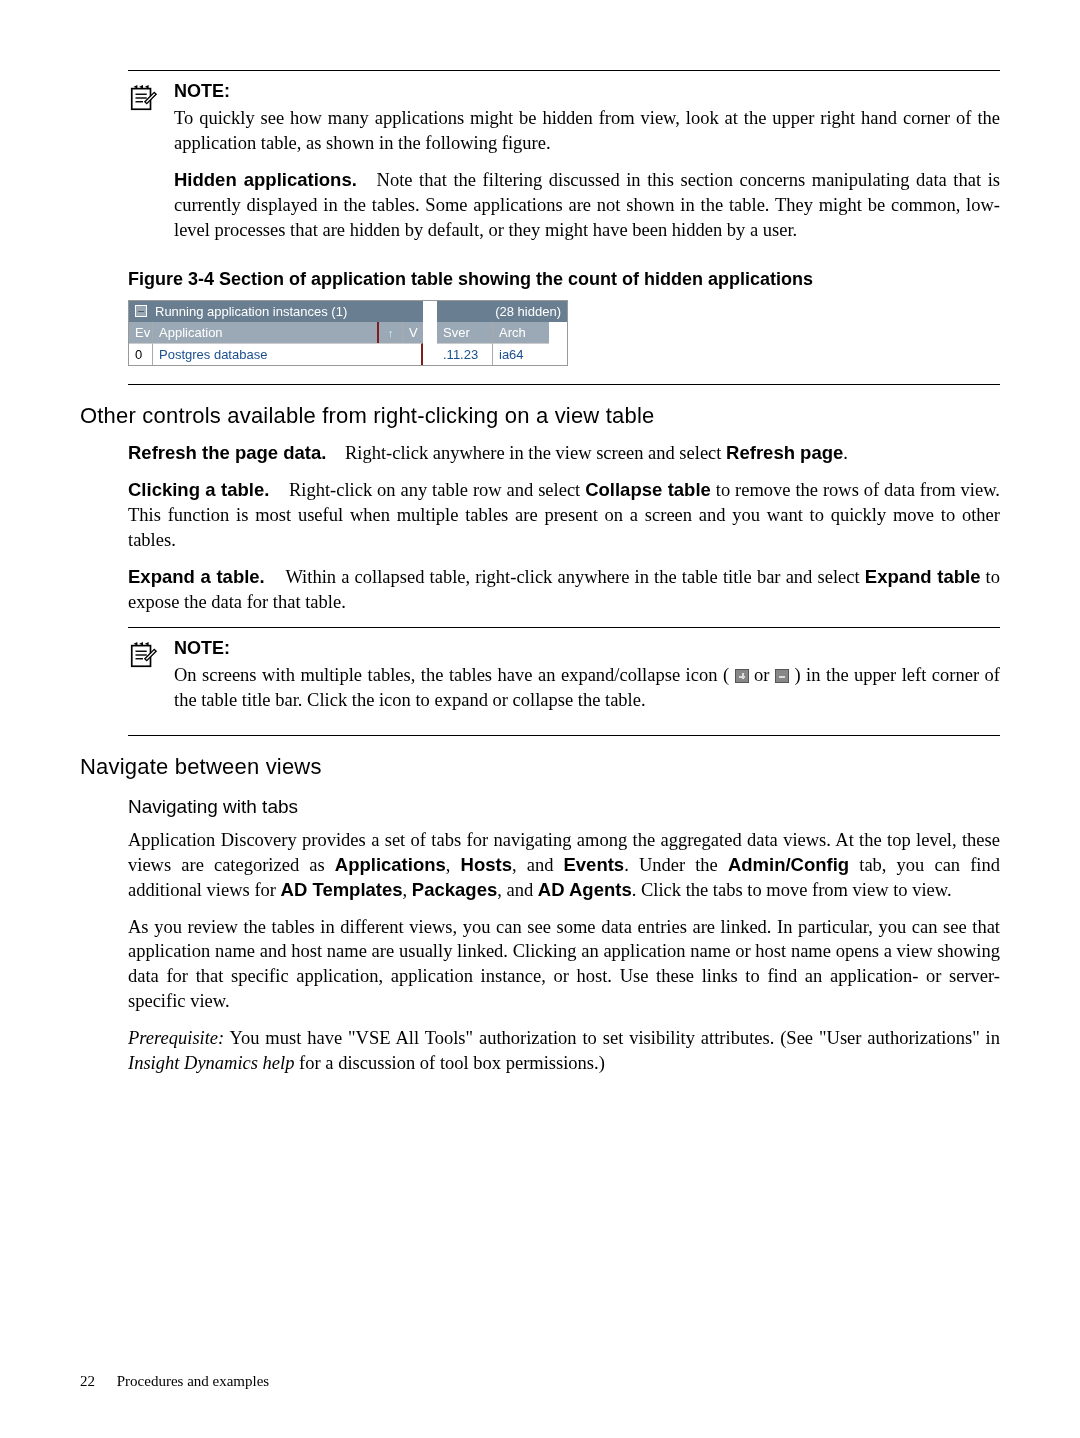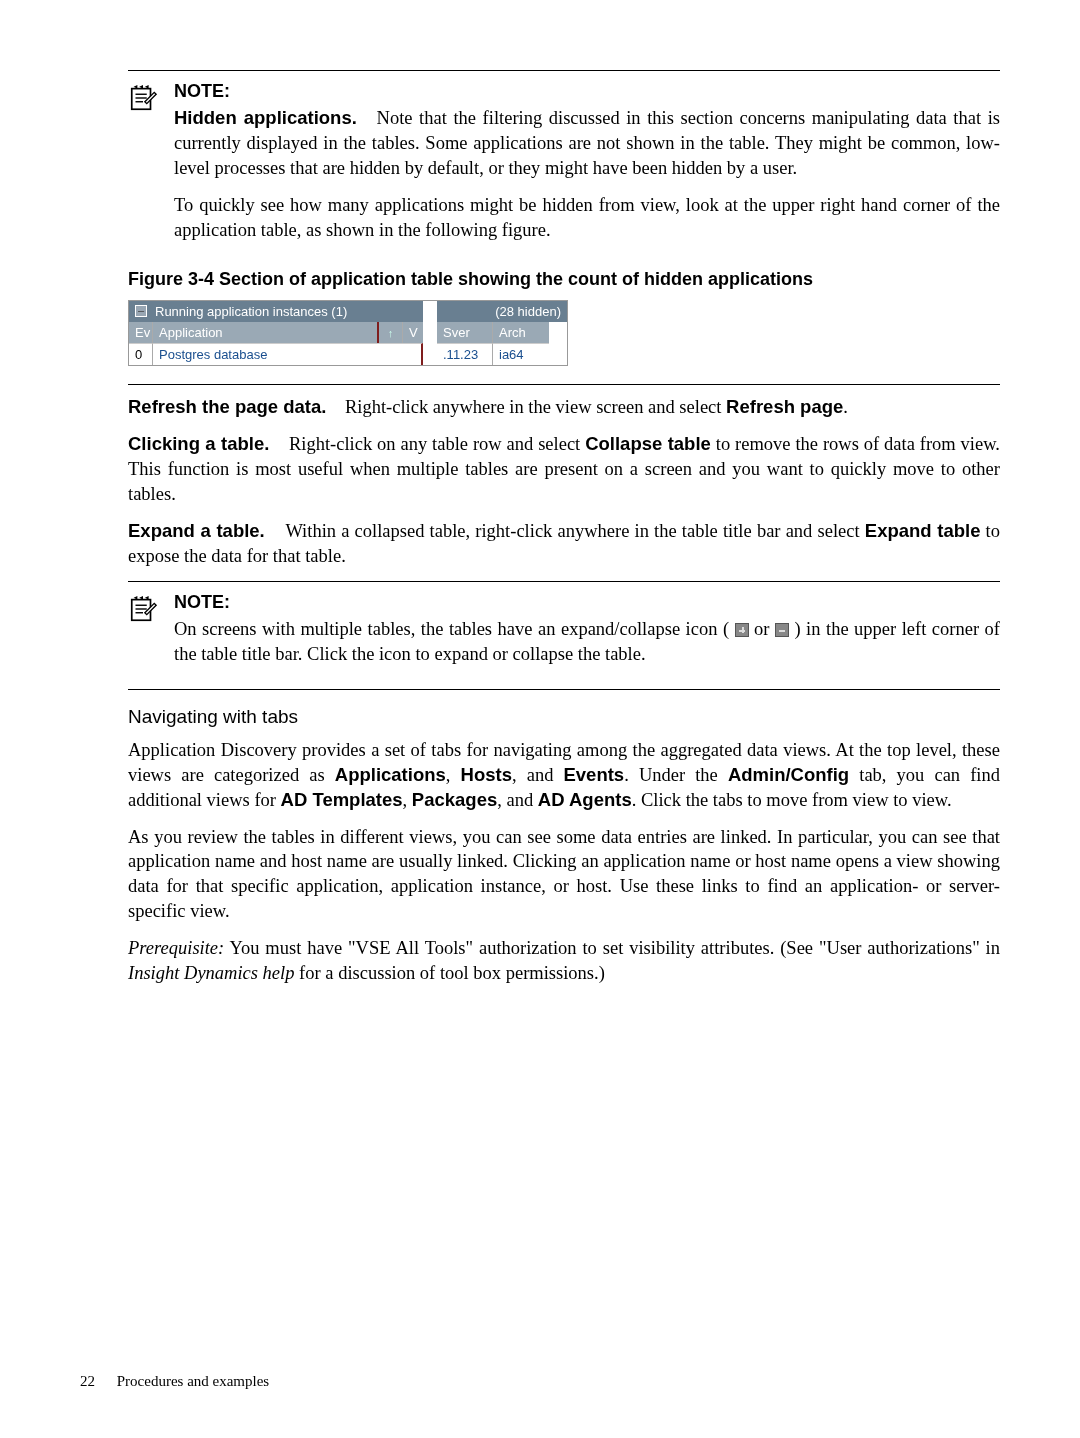--- a/index.html
+++ b/index.html
@@ -163,24 +163,24 @@
       <line x1="8" y1="12" x2="20" y2="12" stroke="#000" stroke-width="1.5"></line>
       <line x1="8" y1="16" x2="20" y2="16" stroke="#000" stroke-width="1.5"></line>
       <line x1="8" y1="20" x2="16" y2="20" stroke="#000" stroke-width="1.5"></line>
       <path d="M6 4 L10 2 L10 6 Z" fill="#000"></path>
       <path d="M12 4 L16 2 L16 6 Z" fill="#000"></path>
       <path d="M18 4 L22 2 L22 6 Z" fill="#000"></path>
       <path d="M20 22 L30 12 L28 10 L18 20 Z" fill="#fff" stroke="#000" stroke-width="1.5"></path>
     </svg>
     <div class="note-content">
       <div class="note-label">NOTE:</div>
+      <p class="body-text">To quickly see how many applications might be hidden from view, look at the upper right hand corner of the application table, as shown in the following figure.</p>
       <p class="body-text">
         <span class="lead-bold">Hidden applications.</span>&nbsp;&nbsp;&nbsp;<span>Note that the filtering discussed in this section concerns manipulating data that is currently displayed in the tables. Some applications are not shown in the table. They might be common, low-level processes that are hidden by default, or they might have been hidden by a user.</span>
       </p>
-      <p class="body-text">To quickly see how many applications might be hidden from view, look at the upper right hand corner of the application table, as shown in the following figure.</p>
     </div>
   </div>
 
   <div class="fig-caption">Figure 3-4 Section of application table showing the count of hidden applications</div>
 
   <div class="app-table">
     <div class="app-table-row">
       <div class="tbl-left app-table-h1">
         <span class="minus-box">–</span>
         <span>Running application instances (1)</span>
@@ -209,20 +209,21 @@
       <div class="gap-col"></div>
       <div class="tbl-right" style="display:flex">
         <div class="app-table-cell col-sver link-blue">.11.23</div>
         <div class="app-table-cell col-arch link-blue">ia64</div>
       </div>
     </div>
   </div>
 
   <hr class="hr-line hr-container">
 
+  <div class="h3">Other controls available from right-clicking on a view table</div>
 
   <p class="body-text indented">
     <span class="lead-bold">Refresh the page data.</span>&nbsp;&nbsp;&nbsp;&nbsp;<span>Right-click anywhere in the view screen and select </span><span class="lead-bold">Refresh page</span><span>.</span>
   </p>
 
   <p class="body-text indented">
     <span class="lead-bold">Clicking a table.</span>&nbsp;&nbsp;&nbsp;&nbsp;<span>Right-click on any table row and select </span><span class="lead-bold">Collapse table</span><span> to remove the rows of data from view. This function is most useful when multiple tables are present on a screen and you want to quickly move to other tables.</span>
   </p>
 
   <p class="body-text indented">
@@ -245,20 +246,21 @@
     <div class="note-content">
       <div class="note-label">NOTE:</div>
       <p class="body-text">
         <span>On screens with multiple tables, the tables have an expand/collapse icon ( </span><span class="inline-icon plus"></span><span> or </span><span class="inline-icon"></span><span> ) in the upper left corner of the table title bar. Click the icon to expand or collapse the table.</span>
       </p>
     </div>
   </div>
 
   <hr class="hr-line hr-container">
 
+  <div class="h3">Navigate between views</div>
 
   <div class="h3b">Navigating with tabs</div>
   <p class="body-text indented">
     <span>Application Discovery provides a set of tabs for navigating among the aggregated data views. At the top level, these views are categorized as </span><span class="lead-bold">Applications</span><span>, </span><span class="lead-bold">Hosts</span><span>, and </span><span class="lead-bold">Events</span><span>. Under the </span><span class="lead-bold">Admin/Config</span><span> tab, you can find additional views for </span><span class="lead-bold">AD Templates</span><span>, </span><span class="lead-bold">Packages</span><span>, and </span><span class="lead-bold">AD Agents</span><span>. Click the tabs to move from view to view.</span>
   </p>
 
   <p class="body-text indented">As you review the tables in different views, you can see some data entries are linked. In particular, you can see that application name and host name are usually linked. Clicking an application name or host name opens a view showing data for that specific application, application instance, or host. Use these links to find an application- or server-specific view.</p>
 
   <p class="body-text indented">
     <span class="italic">Prerequisite:</span><span>  You must have "VSE All Tools" authorization to set visibility attributes.  (See "User authorizations" in </span><span class="italic">Insight Dynamics help</span><span> for a discussion of tool box permissions.)</span>

